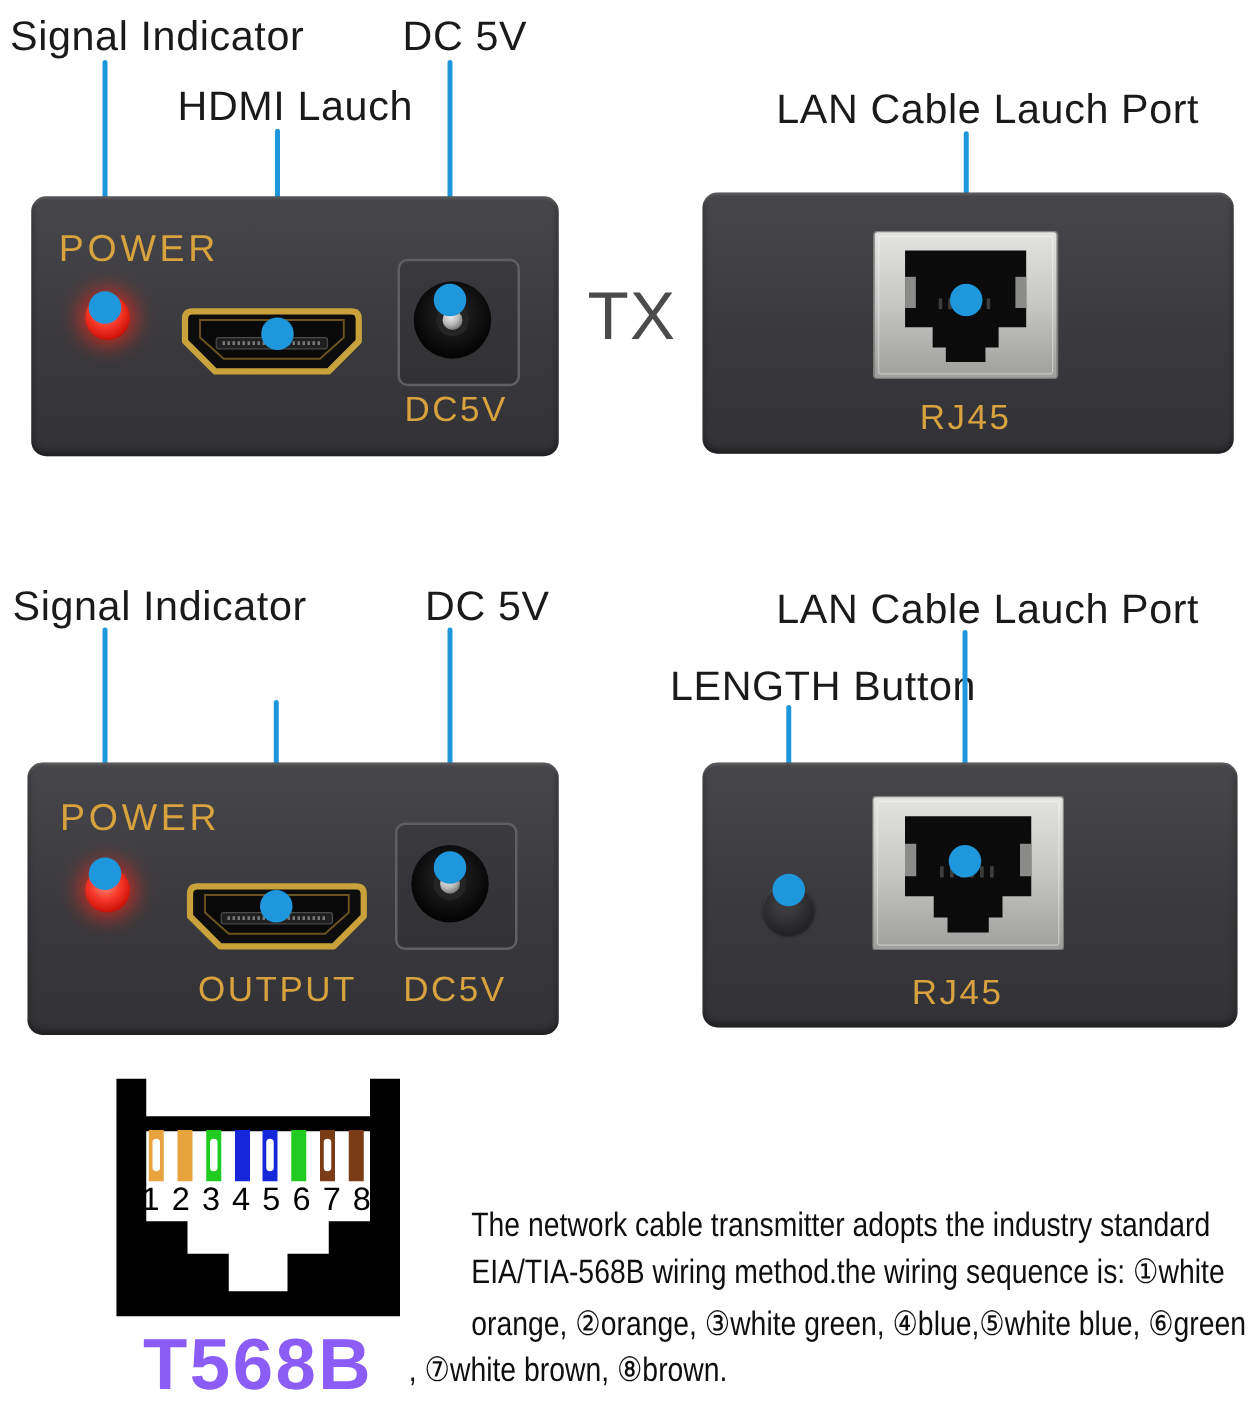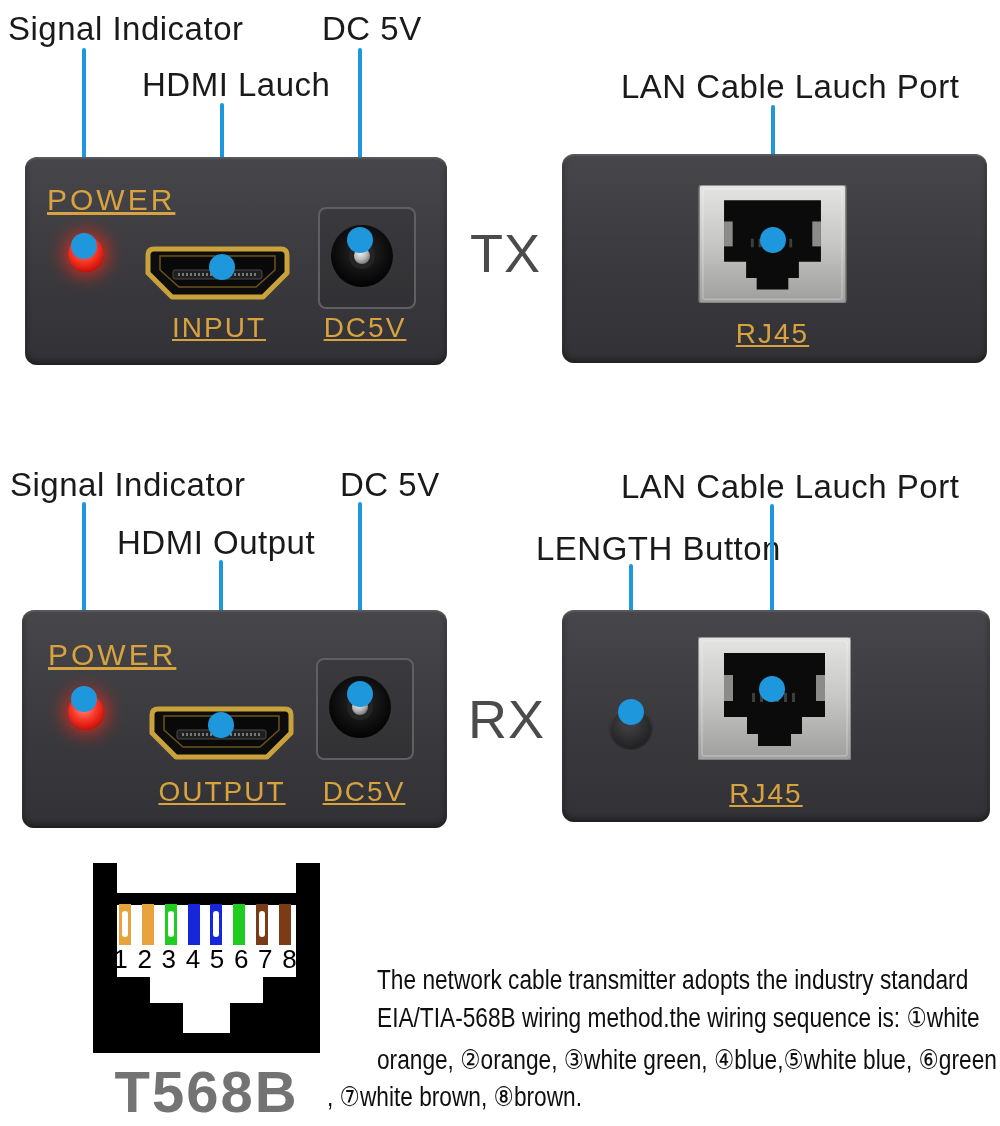--- a/index.html
+++ b/index.html
@@ -10,21 +10,21 @@
   .callout-label{position:absolute;font-size:33px;color:#1a1a1a;letter-spacing:.5px;white-space:nowrap;}
 
   
   .cline{position:absolute;width:4px;background:#1f97dc;border-radius:2px;}
   .cdot{position:absolute;width:26px;height:26px;border-radius:50%;background:#1f97dc;}
 
   
   .panel{position:absolute;border-radius:12px;
     background:linear-gradient(180deg,#47474b 0%,#3a3a3e 55%,#323236 100%);
     box-shadow:inset 0 2px 2px rgba(255,255,255,.13), inset 0 -3px 6px rgba(0,0,0,.45);}
-  .gold{position:absolute;color:#d8a33e;white-space:nowrap;text-decoration:underline;}
+  .gold{position:absolute;color:#d8a33e;white-space:nowrap;}
   .gold-power{font-size:30px;letter-spacing:3px;}
   .gold-port{font-size:28px;letter-spacing:2px;text-align:center;}
 
   .device-label{position:absolute;font-size:54px;color:#4b4b4b;letter-spacing:1px;}
 
   .led{position:absolute;width:36px;height:36px;border-radius:50%;
     background:radial-gradient(circle at 45% 38%,#ff8f7e 0%,#f8392a 40%,#d01309 72%,#8f0802 100%);
     box-shadow:0 0 18px 4px rgba(255,40,25,.75);}
 
   .dc-square{position:absolute;width:94px;height:98px;border:2px solid #5f5f64;border-radius:8px;
@@ -42,21 +42,21 @@
 
   
   .t568b-wrap{position:absolute;left:93px;top:862px;width:227px;height:192px;}
   .pins-row{position:absolute;left:26px;top:42px;width:172px;height:41px;display:flex;justify-content:space-between;}
   .pin{position:relative;width:12px;height:41px;}
   .pin-slot{position:absolute;left:3px;top:7px;width:6px;height:26px;background:#ffffff;border-radius:3px;}
   .nums-row{position:absolute;left:20px;top:82px;width:184px;display:flex;justify-content:space-between;}
   .pin-num{width:15px;text-align:center;font-size:26px;color:#000;}
 
   .t568b-title{position:absolute;left:93px;top:1058px;width:227px;text-align:center;
-    font-size:58px;font-weight:800;color:#737373;letter-spacing:2px;}
+    font-size:58px;font-weight:800;color:#8b5cf6;letter-spacing:2px;}
 
   
   .desc{position:absolute;left:327px;top:963px;width:625px;font-size:27px;color:#0f0f0f;}
   .desc-line{position:absolute;width:625px;white-space:nowrap;transform:scaleX(.84);transform-origin:50% 50%;text-align:center;}
   .dl1{top:2px;} .dl2{top:39px;} .dl3{top:81px;} .dl4{top:118px;text-align:left;transform-origin:0 50%;}
 </style>
 </head>
 <body>
 
 <div class="stage">
@@ -74,21 +74,20 @@
   <div class="panel" style="left:25px;top:157px;width:422px;height:208px;">
     <div class="gold gold-power" style="left:22px;top:26px;">POWER</div>
     <div class="led" style="left:43px;top:79px;"></div>
 
     <svg style="position:absolute;left:120px;top:89px;" width="145" height="54" viewBox="0 0 145 54">
       <path d="M9,3 H136 Q142,3 142,9 V27 L118,51 H27 L3,27 V9 Q3,3 9,3 Z" fill="#0d0d0d" stroke="#c9a23c" stroke-width="5" stroke-linejoin="round"></path>
       <path d="M15,10 H130 V24 L111,41 H34 L15,24 Z" fill="#090909" stroke="#6b541d" stroke-width="1.5"></path>
       <rect x="28" y="24" width="89" height="9" rx="2" fill="#1f1f1f" stroke="#4a4a4a" stroke-width="1"></rect>
       <line x1="33" y1="28.5" x2="112" y2="28.5" stroke="#787878" stroke-width="3" stroke-dasharray="2,2"></line>
     </svg>
-    <div class="gold gold-port" style="left:120px;top:155px;width:148px;">INPUT</div>
 
     <div class="dc-square" style="left:293px;top:50px;">
       <div class="dc-hole">
         <div class="dc-ring">
             <div class="dc-pin"></div>
           </div>
       </div>
     </div>
     <div class="gold gold-port" style="left:288px;top:155px;width:104px;">DC5V</div>
   </div>
@@ -121,21 +120,20 @@
     <div class="gold gold-port" style="left:154px;top:164px;width:113px;">RJ45</div>
   </div>
 
   <div class="cdot" style="left:71px;top:233px;"></div>
   <div class="cdot" style="left:209px;top:254px;"></div>
   <div class="cdot" style="left:347px;top:227px;"></div>
   <div class="cdot" style="left:760px;top:227px;"></div>
 
   <div class="callout-label" style="left:10px;top:466px;">Signal Indicator</div>
   <div class="callout-label" style="left:340px;top:466px;">DC 5V</div>
-  <div class="callout-label" style="left:117px;top:524px;">HDMI Output</div>
   <div class="callout-label" style="left:621px;top:468px;">LAN Cable Lauch Port</div>
   <div class="callout-label" style="left:500px;top:530px;margin-left:36px;">LENGTH Button</div>
 
   <div class="cline" style="left:82px;top:502px;height:192px;"></div>
   <div class="cline" style="left:219px;top:560px;height:160px;"></div>
   <div class="cline" style="left:358px;top:502px;height:188px;"></div>
   <div class="cline" style="left:770px;top:504px;height:178px;"></div>
   <div class="cline" style="left:629px;top:564px;height:143px;"></div>
 
   <div class="panel" style="left:22px;top:610px;width:425px;height:218px;">
@@ -153,21 +151,20 @@
     <div class="dc-square" style="left:294px;top:48px;">
       <div class="dc-hole">
         <div class="dc-ring">
             <div class="dc-pin"></div>
           </div>
       </div>
     </div>
     <div class="gold gold-port" style="left:290px;top:166px;width:104px;">DC5V</div>
   </div>
 
-  <div class="device-label" style="left:468px;top:688px;">RX</div>
 
   <div class="panel" style="left:562px;top:610px;width:428px;height:212px;">
     <div class="length-btn" style="left:48px;top:96px;"></div>
 
     <svg style="position:absolute;left:136px;top:27px;" width="153" height="123" viewBox="0 0 153 123">
       <defs>
         <linearGradient id="metalB" x1="0" y1="0" x2="0" y2="1">
           <stop offset="0" stop-color="#e4e4e2"></stop>
             <stop offset=".5" stop-color="#c6c6c4"></stop>
             <stop offset="1" stop-color="#9e9e9c"></stop>

